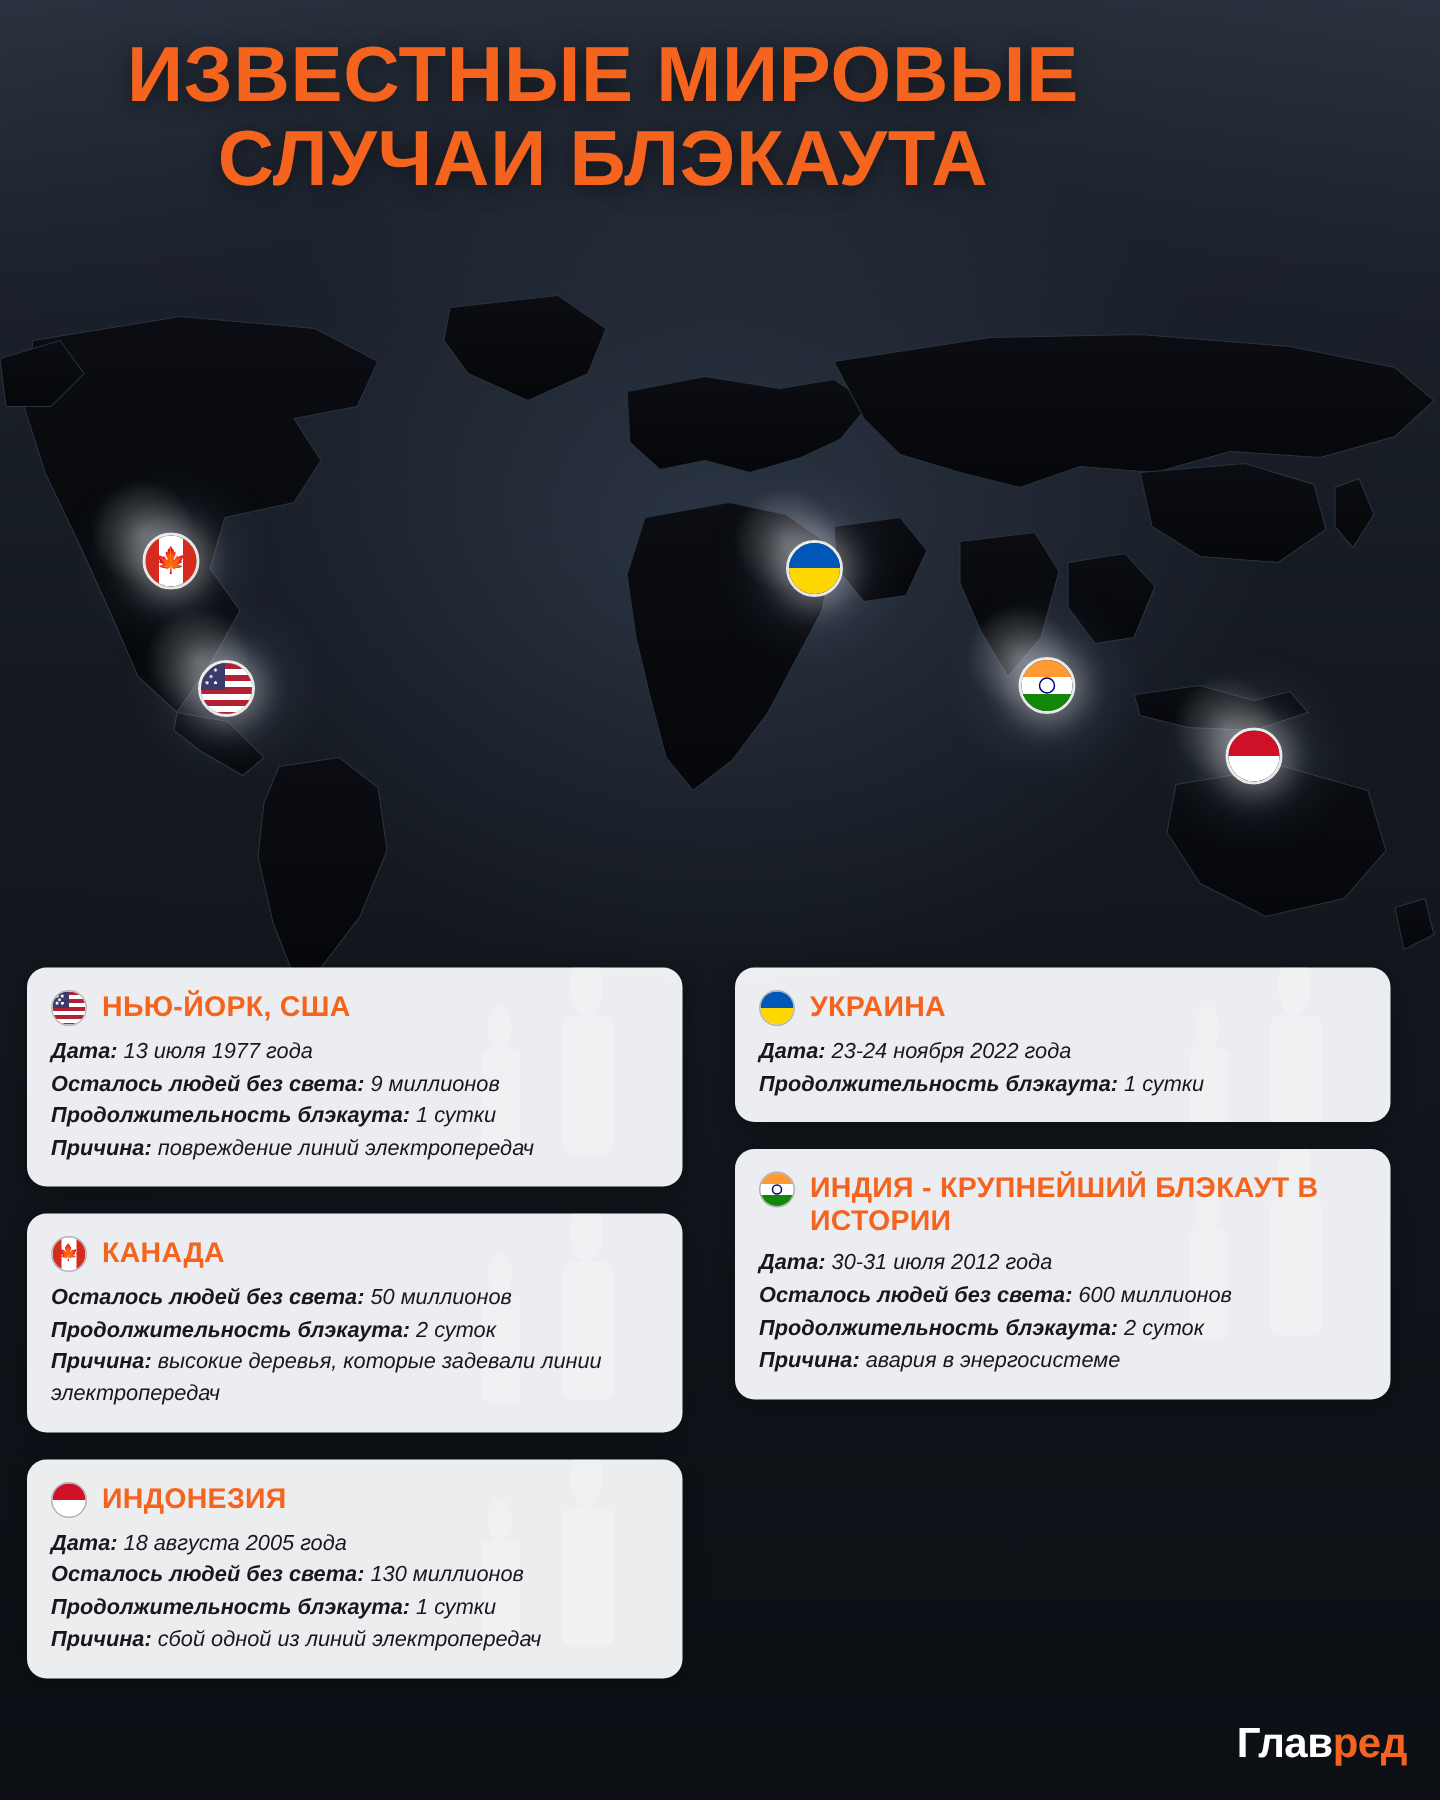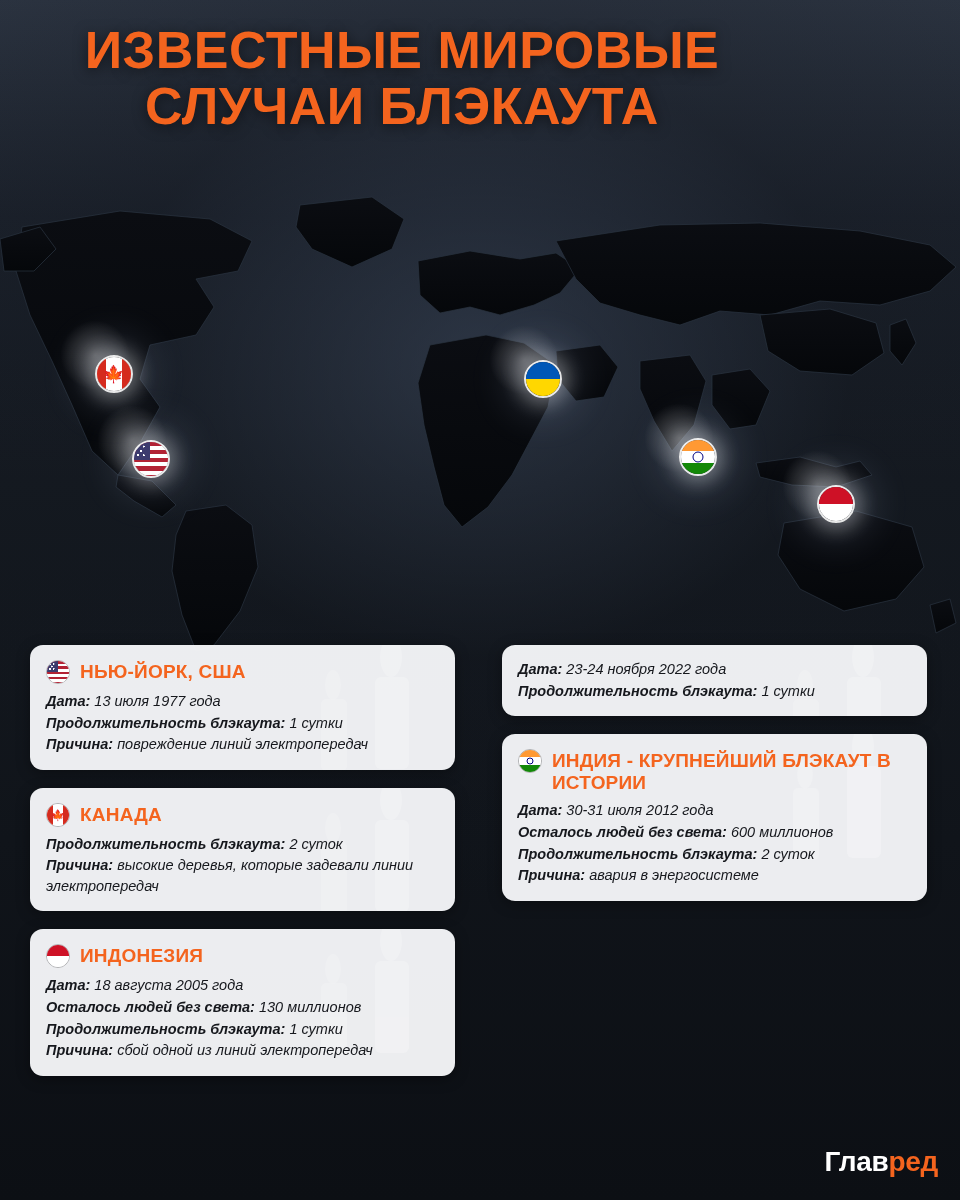--- a/index.html
+++ b/index.html
@@ -120,21 +120,20 @@
   .col-right { left: 490px; top: 0; }
 
   .card {
     position: relative;
     background: rgba(246,247,249,0.96);
     border-radius: 13px;
     padding: 14px 16px 14px 16px;
     margin-bottom: 18px;
     overflow: hidden;
     box-shadow: 0 3px 14px rgba(0,0,0,0.35);
-    margin-left: 12px;
   }
   .card .bg-candles {
     position: absolute; right: -6px; top: -14px;
     width: 190px; height: 150px;
     opacity: 0.30;
     pointer-events: none;
   }
   .card-head {
     display: flex; align-items: flex-start; gap: 10px;
     margin-bottom: 7px;
@@ -281,20 +280,21 @@
           <div class="card-flag">
             <div class="flag flag-us">
                 <div class="stripes"></div>
                 <div class="canton"></div>
               </div>
           </div>
           <div class="card-title">НЬЮ-ЙОРК, США</div>
         </div>
         <div class="rows">
           <div class="row"><b>Дата:</b> <span>13 июля 1977 года</span></div>
+          <div class="row"><b>Осталось людей без света:</b> <span>9 миллионов</span></div>
           <div class="row"><b>Продолжительность блэкаута:</b> <span>1 сутки</span></div>
           <div class="row"><b>Причина:</b> <span>повреждение линий электропередач</span></div>
         </div>
       </div>
 
       <div class="card">
         <svg class="bg-candles" viewBox="0 0 190 150">
           <ellipse cx="120" cy="26" rx="11" ry="20" fill="#ffffff" opacity="0.75"></ellipse>
           <rect x="104" y="46" width="34" height="92" rx="6" fill="#ffffff" opacity="0.8"></rect>
           <ellipse cx="62" cy="54" rx="8" ry="15" fill="#ffffff" opacity="0.6"></ellipse>
@@ -302,20 +302,21 @@
         </svg>
         <div class="card-head">
           <div class="card-flag">
             <div class="flag flag-ca">
                 <span class="leaf" style="font-size:11px">🍁</span>
               </div>
           </div>
           <div class="card-title">КАНАДА</div>
         </div>
         <div class="rows">
+          <div class="row"><b>Осталось людей без света:</b> <span>50 миллионов</span></div>
           <div class="row"><b>Продолжительность блэкаута:</b> <span>2 суток</span></div>
           <div class="row"><b>Причина:</b> <span>высокие деревья, которые задевали линии электропередач</span></div>
         </div>
       </div>
 
       <div class="card">
         <svg class="bg-candles" viewBox="0 0 190 150">
           <ellipse cx="120" cy="26" rx="11" ry="20" fill="#ffffff" opacity="0.75"></ellipse>
           <rect x="104" y="46" width="34" height="92" rx="6" fill="#ffffff" opacity="0.8"></rect>
           <ellipse cx="62" cy="54" rx="8" ry="15" fill="#ffffff" opacity="0.6"></ellipse>
@@ -339,20 +340,26 @@
 
     <div class="col col-right">
 
       <div class="card">
         <svg class="bg-candles" viewBox="0 0 190 150">
           <ellipse cx="120" cy="26" rx="11" ry="20" fill="#ffffff" opacity="0.75"></ellipse>
           <rect x="104" y="46" width="34" height="92" rx="6" fill="#ffffff" opacity="0.8"></rect>
           <ellipse cx="62" cy="54" rx="8" ry="15" fill="#ffffff" opacity="0.6"></ellipse>
           <rect x="50" y="68" width="26" height="72" rx="5" fill="#ffffff" opacity="0.6"></rect>
         </svg>
+        <div class="card-head">
+          <div class="card-flag">
+            <div class="flag flag-ua"></div>
+          </div>
+          <div class="card-title">УКРАИНА</div>
+        </div>
         <div class="rows">
           <div class="row"><b>Дата:</b> <span>23-24 ноября 2022 года</span></div>
           <div class="row"><b>Продолжительность блэкаута:</b> <span>1 сутки</span></div>
         </div>
       </div>
 
       <div class="card">
         <svg class="bg-candles" viewBox="0 0 190 150">
           <ellipse cx="120" cy="26" rx="11" ry="20" fill="#ffffff" opacity="0.75"></ellipse>
           <rect x="104" y="46" width="34" height="92" rx="6" fill="#ffffff" opacity="0.8"></rect>

